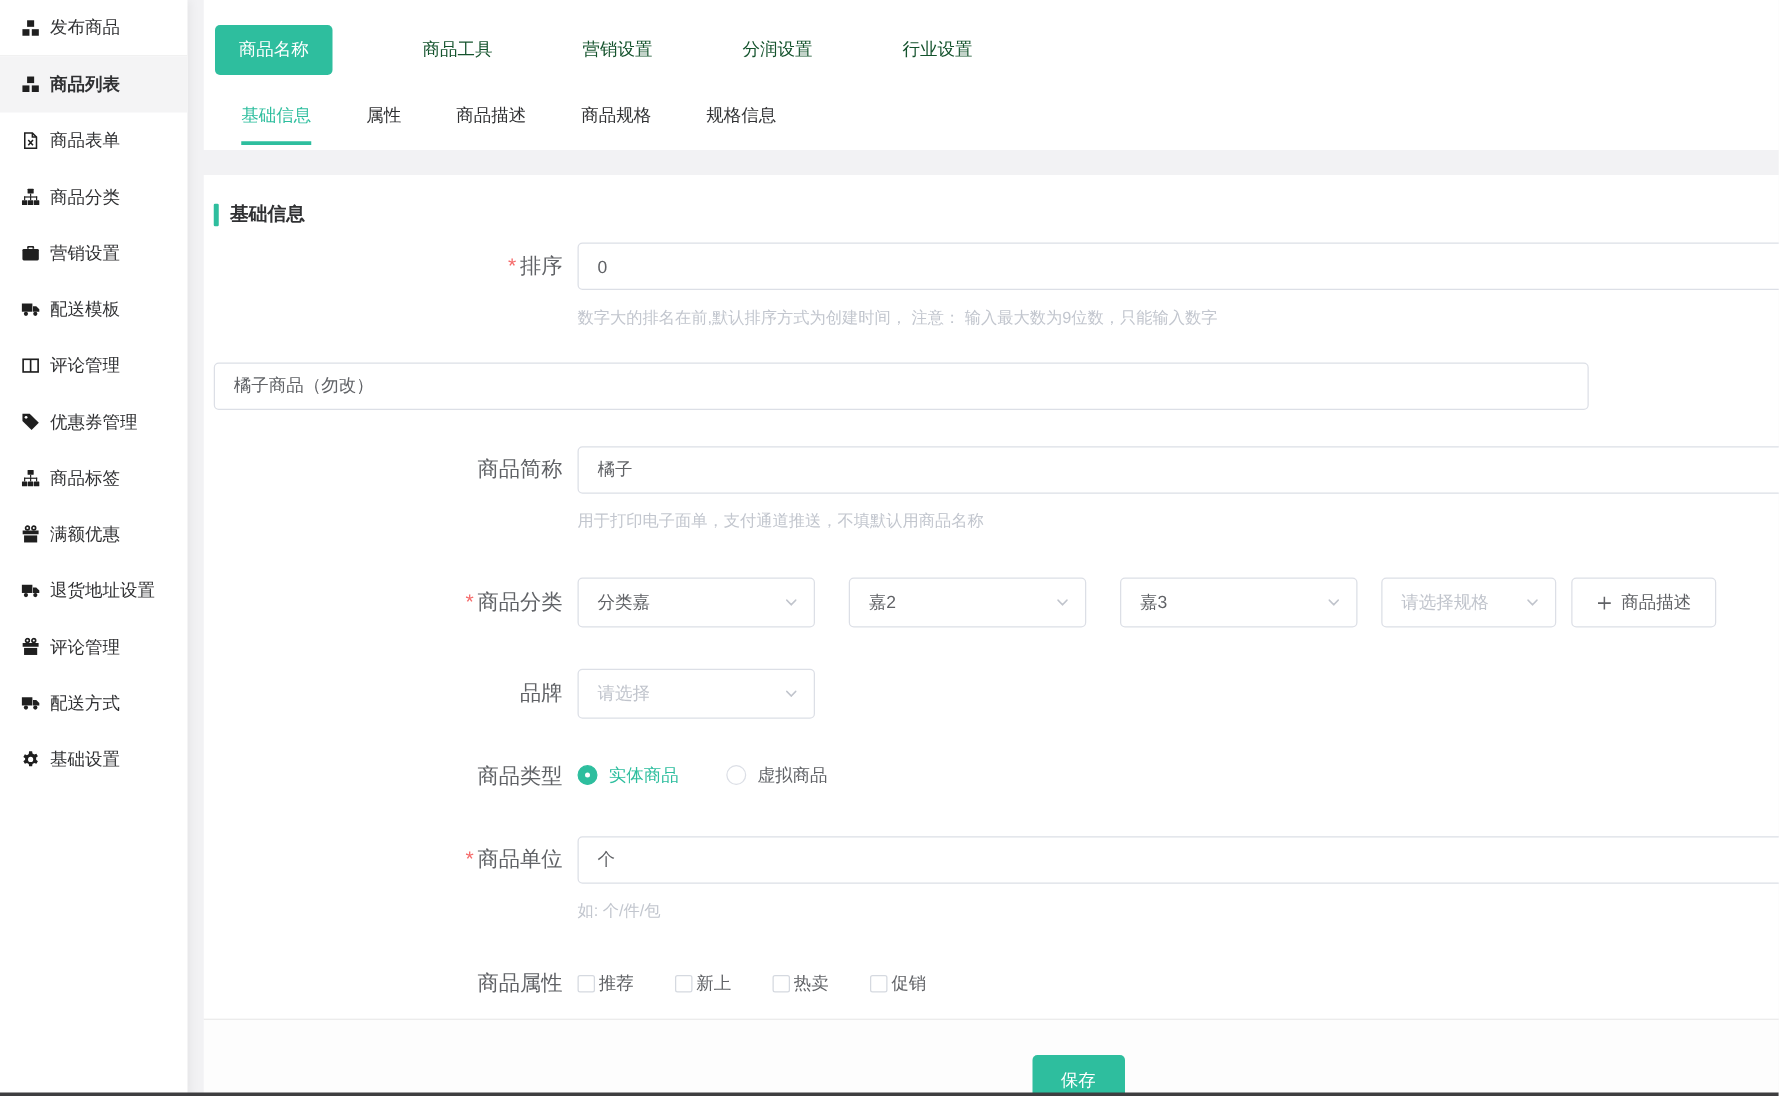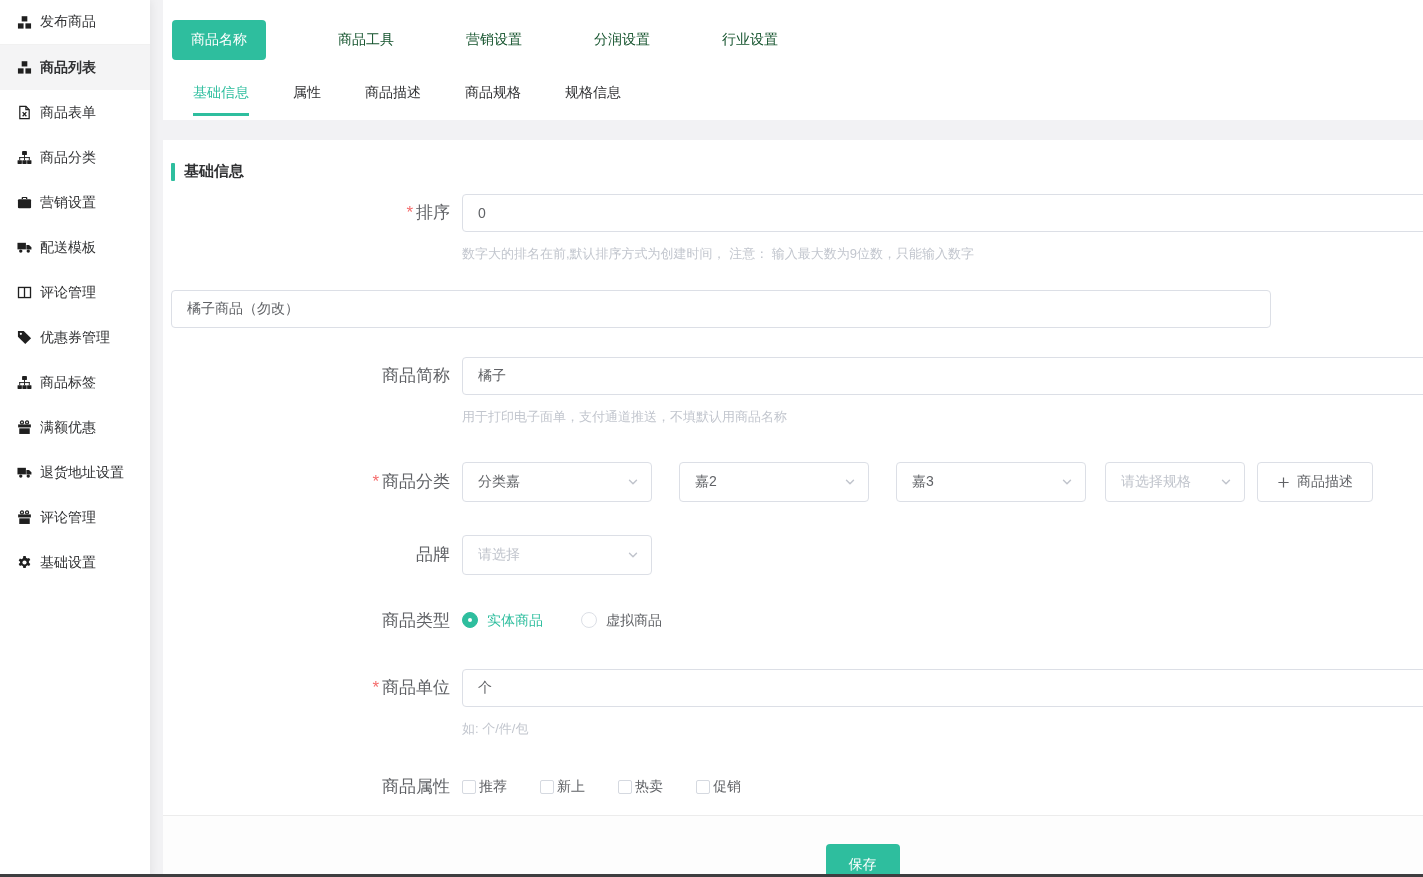--- a/index.html
+++ b/index.html
@@ -210,20 +210,31 @@
             <rect x="2.4" y="8.9" width="11.2" height="6"></rect>
             <circle cx="5.3" cy="2.6" r="1.6" fill="none" stroke="currentColor" stroke-width="1.4"></circle>
             <circle cx="10.7" cy="2.6" r="1.6" fill="none" stroke="currentColor" stroke-width="1.4"></circle>
           </svg>
         </span>
       <span class="side-label">评论管理</span>
     </div>
     <div class="side-item">
       <span class="side-icon">
           <svg viewBox="0 0 16 16" fill="currentColor">
+            <rect x="0.5" y="3" width="9" height="7"></rect>
+            <path d="M10 5.4h2.8l2.6 2.4V10H10z"></path>
+            <circle cx="4" cy="11.8" r="1.8"></circle>
+            <circle cx="12" cy="11.8" r="1.8"></circle>
+          </svg>
+        </span>
+      <span class="side-label">配送方式</span>
+    </div>
+    <div class="side-item">
+      <span class="side-icon">
+          <svg viewBox="0 0 16 16" fill="currentColor">
             <path d="M6.7 1h2.6l.3 1.9 1.5.9 1.8-.7 1.3 2.2-1.5 1.2v1.8l1.5 1.2-1.3 2.2-1.8-.7-1.5.9-.3 1.9H6.7l-.3-1.9-1.5-.9-1.8.7-1.3-2.2 1.5-1.2V7.1L1.8 5.9l1.3-2.2 1.8.7 1.5-.9z"></path>
             <circle cx="8" cy="8" r="2.2" fill="#fff"></circle>
           </svg>
         </span>
       <span class="side-label">基础设置</span>
     </div>
   </div>
 
   <div class="main">
 

